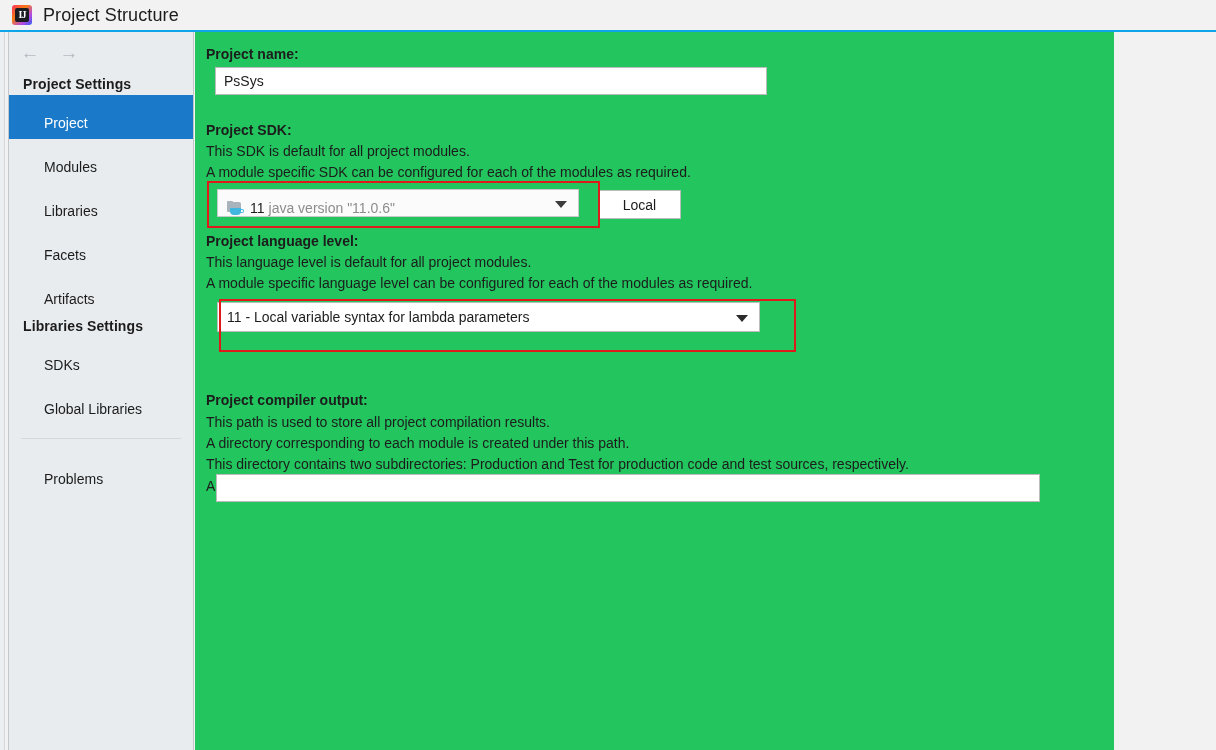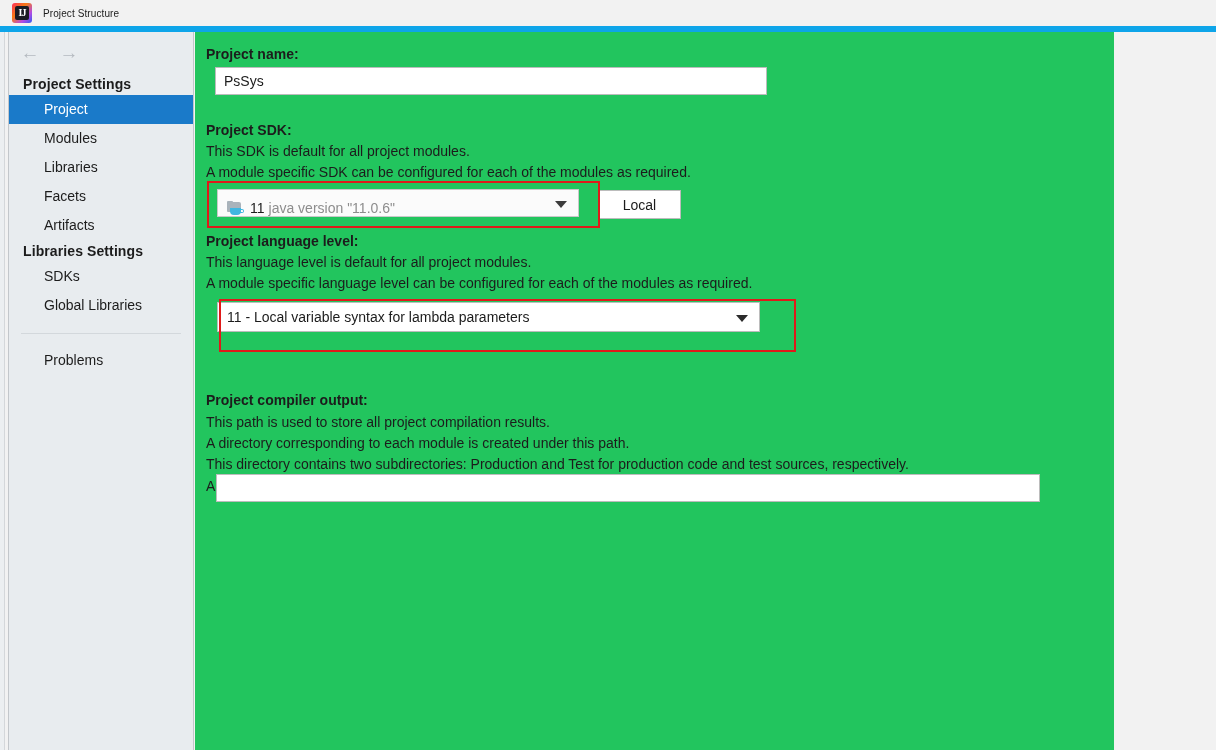--- a/index.html
+++ b/index.html
@@ -34,21 +34,21 @@
     border-right: 1px solid #d4d7da;
     box-sizing: border-box;
   }
 
   
   .titlebar {
     position: absolute;
     left: 0; top: 0;
     width: 1216px; height: 32px;
     background: #f2f2f2;
-    border-bottom: 6px solid #0ea5e9;
+    border-bottom: 2px solid #0ea5e9;
     box-sizing: border-box;
     display: flex;
     align-items: center;
   }
   .app-icon {
     width: 20px; height: 20px;
     margin-left: 12px;
     position: relative;
     border-radius: 3px;
     overflow: hidden;
@@ -71,21 +71,21 @@
     color: #ffffff;
     font-family: "Liberation Serif", serif;
     font-size: 10px;
     font-weight: bold;
     line-height: 20px;
     text-align: center;
     letter-spacing: -1px;
   }
   .title-text {
     margin-left: 11px;
-    font-size: 10px;
+    font-size: 18px;
     color: #1c1c1c;
     letter-spacing: 0.1px;
   }
 
   
   .sidebar {
     position: absolute;
     left: 9px; top: 32px;
     width: 185px; height: 718px;
     background: #e8ecef;
@@ -113,24 +113,24 @@
   .group-head {
     font-weight: bold;
     font-size: 14px;
     color: #1c1c1c;
     padding: 3px 0 3px 14px;
     letter-spacing: 0.1px;
   }
   .nav-item {
     font-size: 14px;
     color: #1c1c1c;
-    padding: 4px 0 4px 35px;
+    padding: 18px 0 4px 35px;
     line-height: 21px;
     box-sizing: border-box;
-    height: 29px;
+    height: 44px;
     white-space: nowrap;
   }
   .nav-item.selected {
     background: #1a7ac9;
     color: #ffffff;
   }
   .nav-sep {
     height: 1px;
     background: #d3d8dc;
     margin: 13px 12px 12px 12px;

